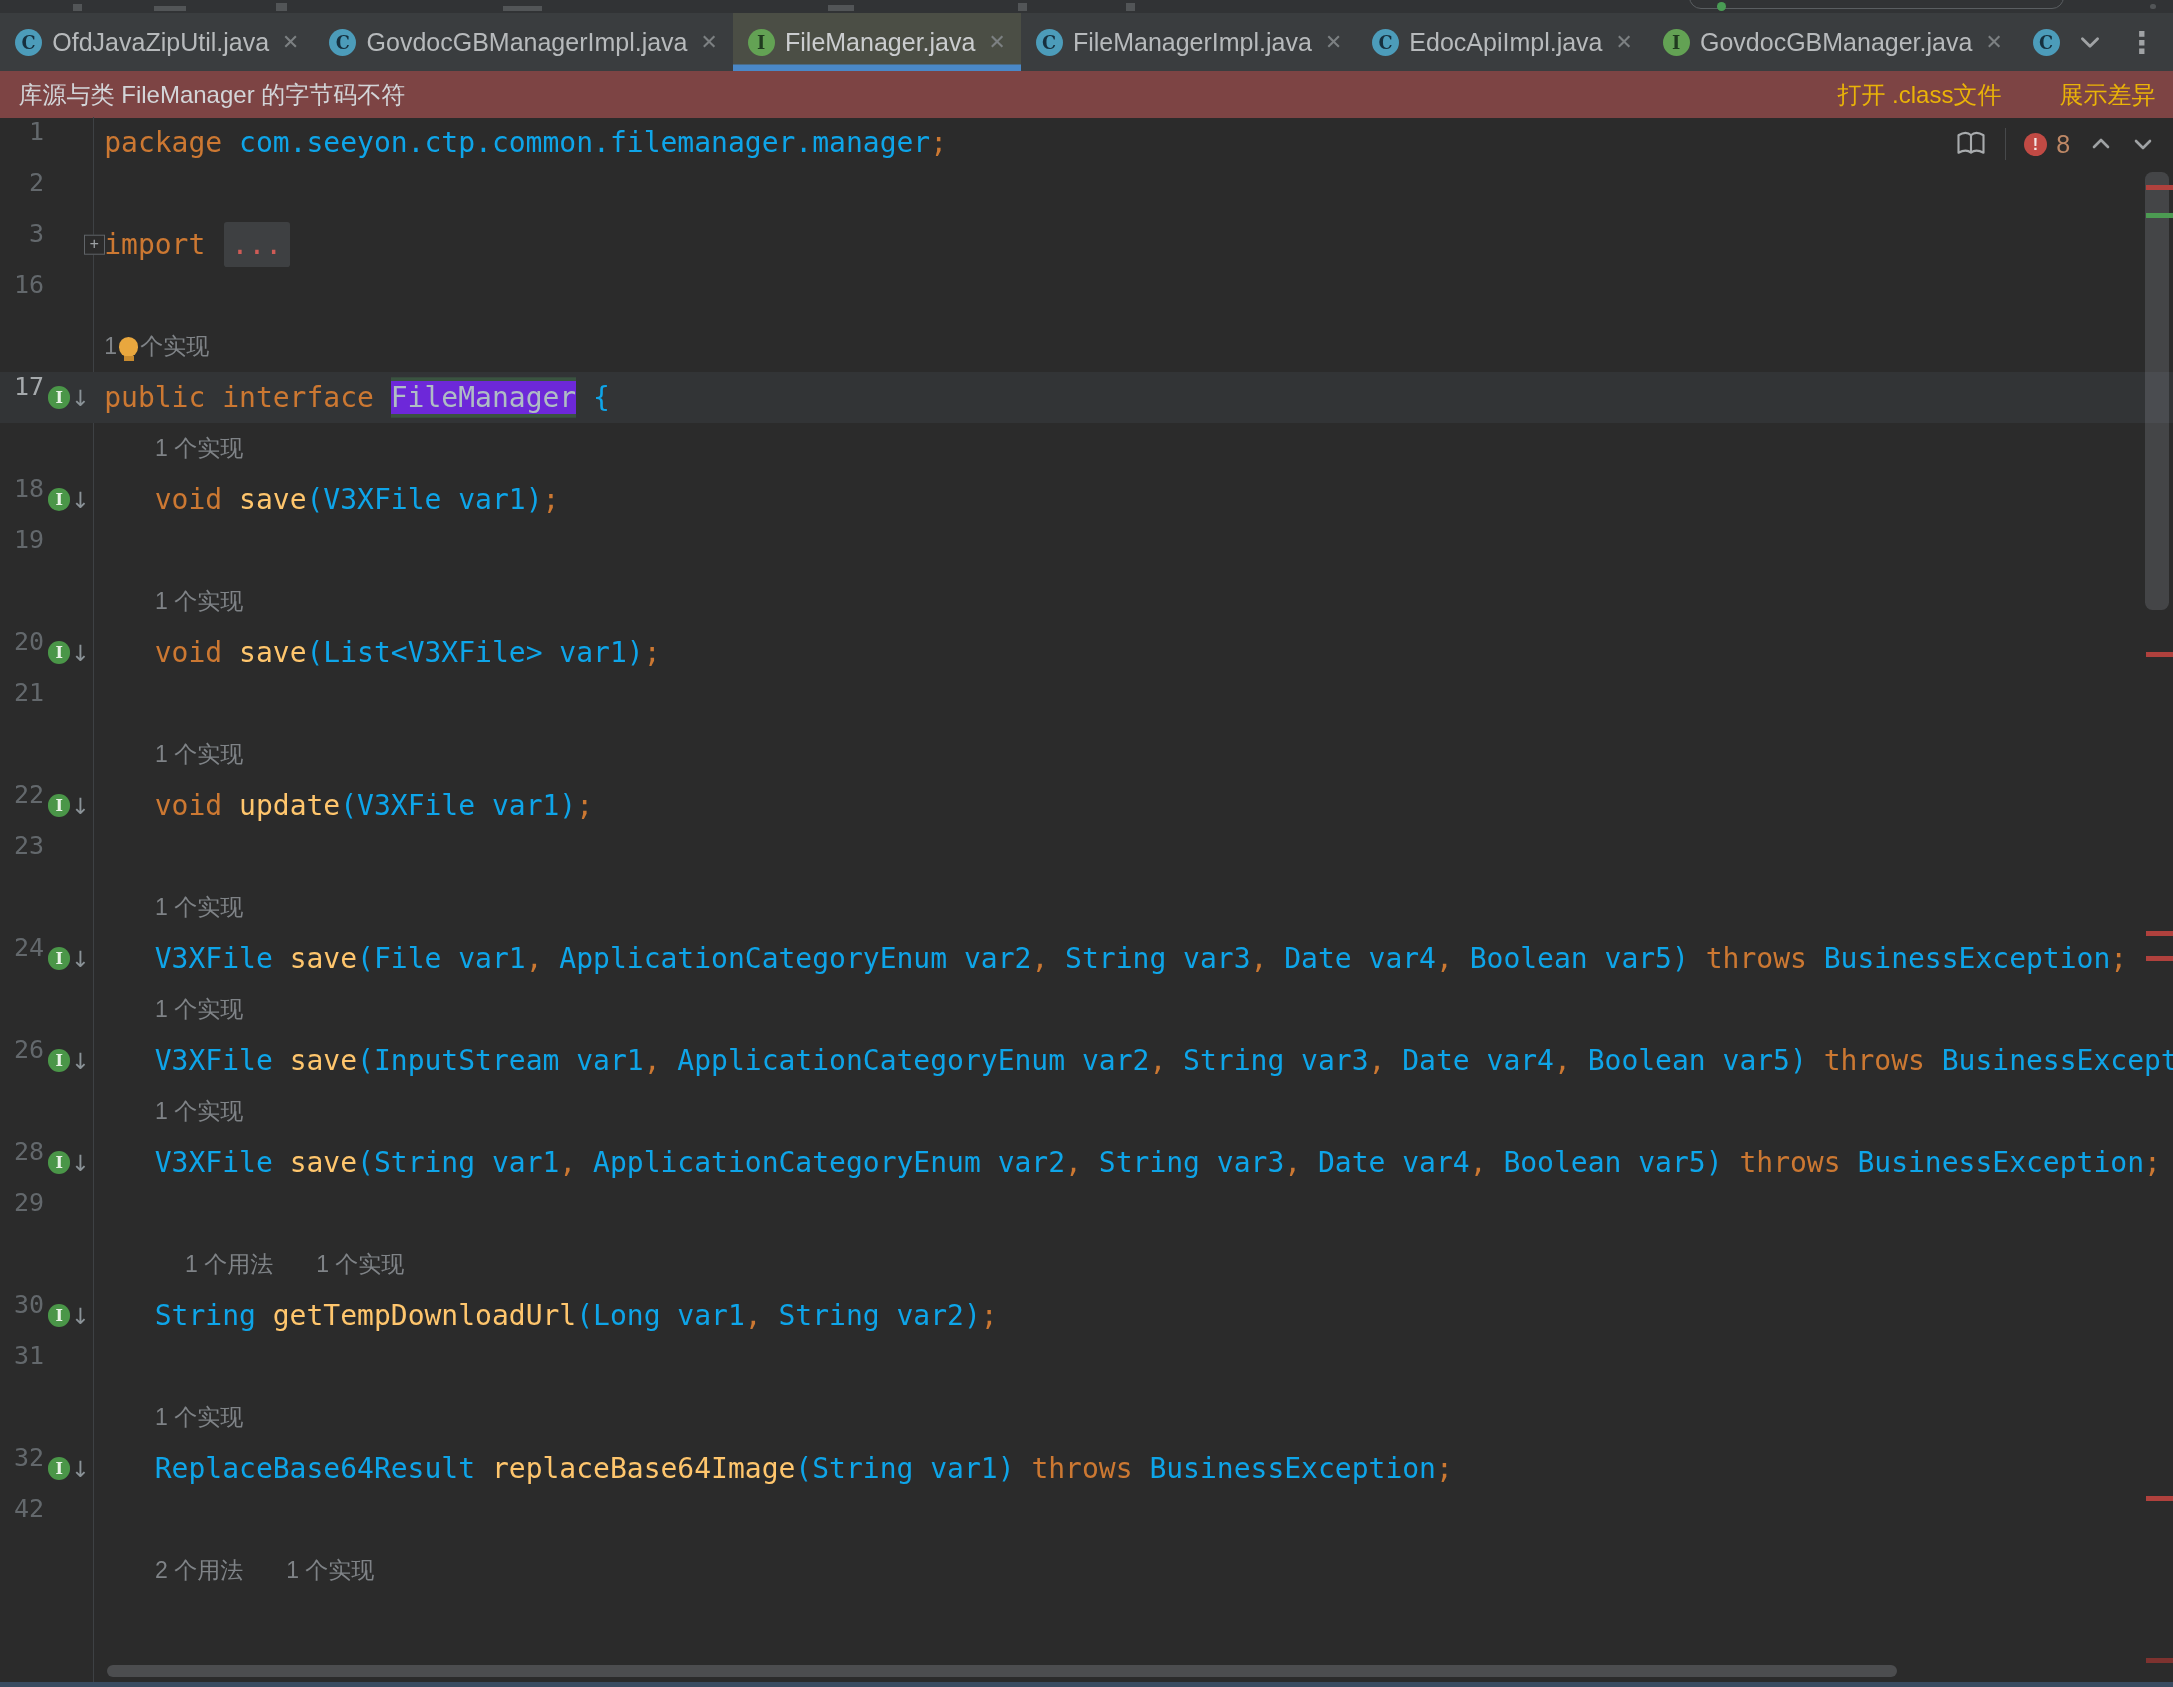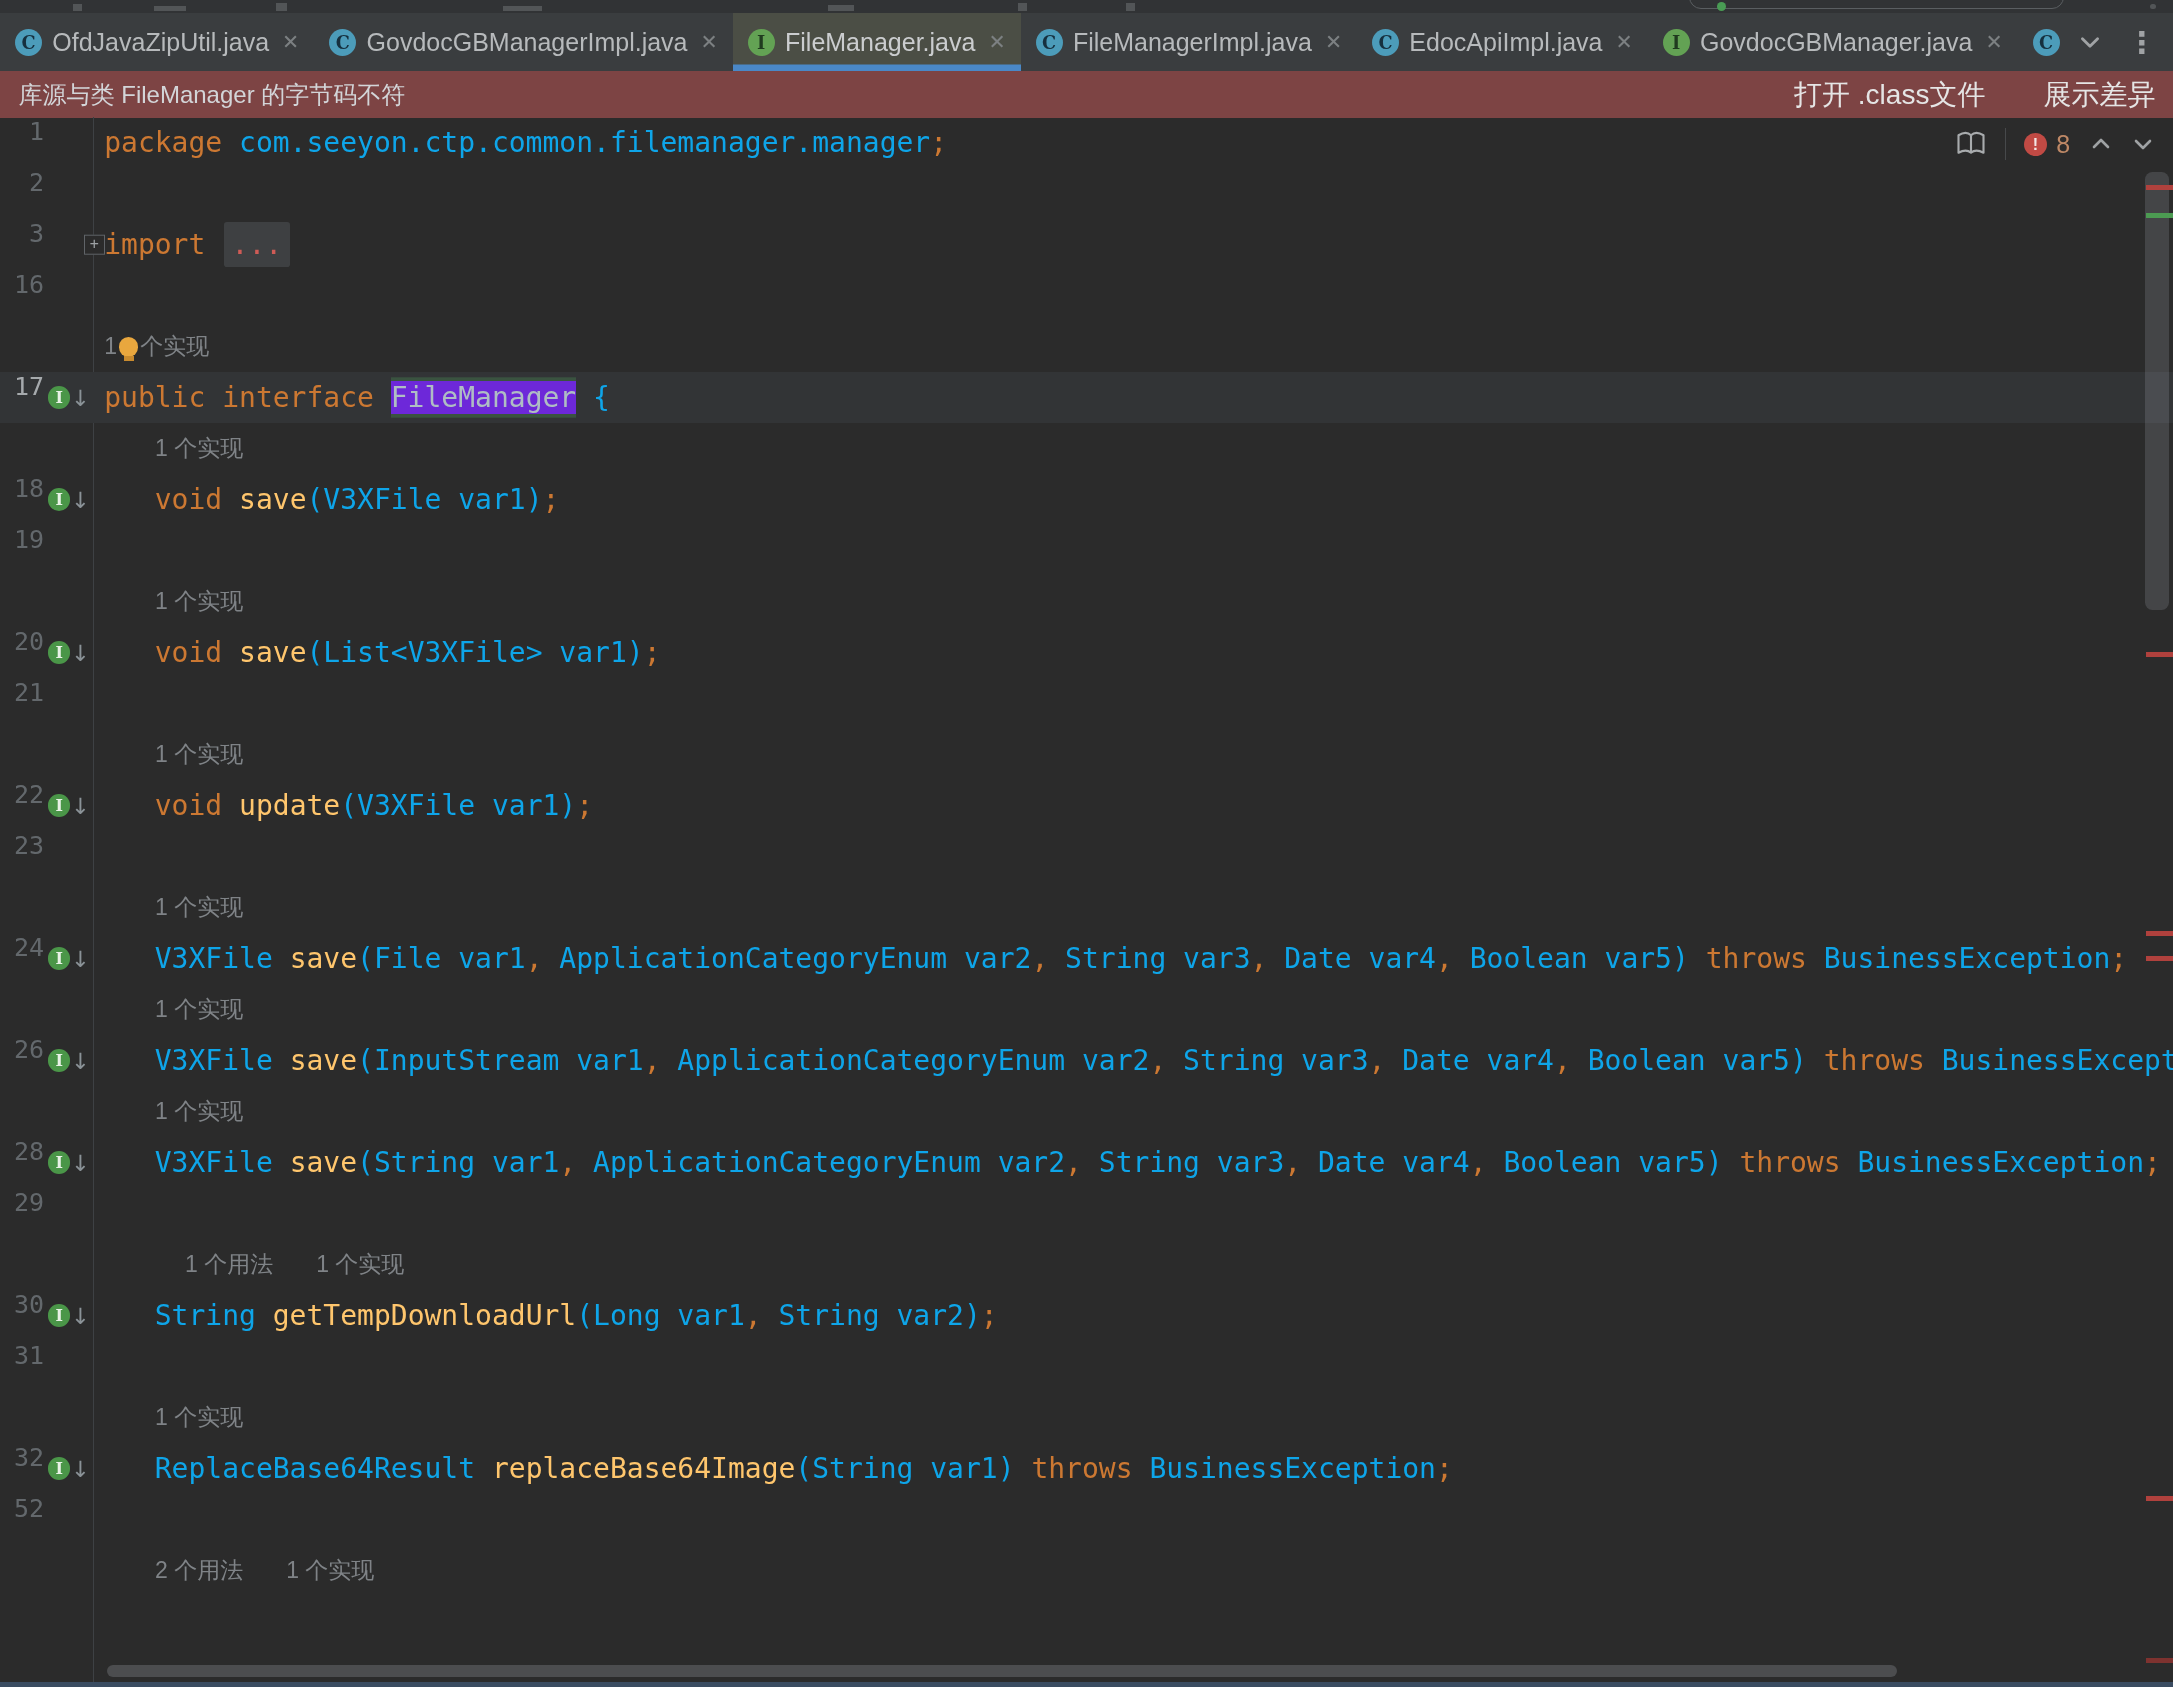--- a/index.html
+++ b/index.html
@@ -28,21 +28,21 @@
   .tab .tclose{margin-left:13px;font-size:20.5px;color:#7C8082;line-height:1;}
   .tabctrl{display:flex;align-items:center;gap:24px;padding:0 17px;flex:none;}
   .tabctrl svg{display:block;}
   .kebab{font:bold 30px "DejaVu Sans",sans-serif;color:#A0A3A5;letter-spacing:0;}
 
   
   .banner{position:absolute;left:0;top:71px;width:2174px;height:47px;background:#7D4444;
           display:flex;align-items:center;padding:0 18.6px;box-sizing:border-box;}
   .banner .msg{font-size:24px;color:#D3D5D8;}
   .banner .spacer{flex:1;}
-  .banner .blink{font-size:28px;color:#e5e5e5;cursor:pointer;white-space:nowrap;}
+  .banner .blink{font-size:24px;color:#eab308;cursor:pointer;white-space:nowrap;}
   .banner .blink + .blink{margin-left:58px;}
 
   
   .editor{position:absolute;left:0;top:117px;width:2174px;height:1570px;overflow:hidden;}
   .gutsep{position:absolute;left:93px;top:0;bottom:0;width:0.9px;background:#3E4144;}
   .rows{position:absolute;left:0;top:0;right:0;}
   .row{position:relative;height:51px;}
   .row.current{background:#323436;}
   .gut{position:absolute;left:0;top:0;width:93px;height:100%;}
   .lnum{position:absolute;right:49px;top:0;height:100%;line-height:51px;
@@ -374,21 +374,21 @@
               <span class="gci">I</span>
               <span class="garr">↓</span>
             </span>
           </div>
           <div class="codewrap">
             <pre class="codepre"><span class="tk-d">   ReplaceBase64Result </span><span class="tk-m">replaceBase64Image</span><span class="tk-d">(String var1) </span><span class="tk-k">throws</span><span class="tk-d"> BusinessException</span><span class="tk-p">;</span></pre>
           </div>
         </div>
         <div class="row">
           <div class="gut">
-            <span class="lnum">52</span>
+            <span class="lnum">42</span>
           </div>
           <div class="codewrap"></div>
         </div>
         <div class="row">
           <div class="gut"></div>
           <div class="codewrap">
             <div class="inlay" style="padding-left: 62px;"><span class="ipart">2 个用法</span><span class="ipart">1 个实现</span></div>
           </div>
         </div>
       </div>

